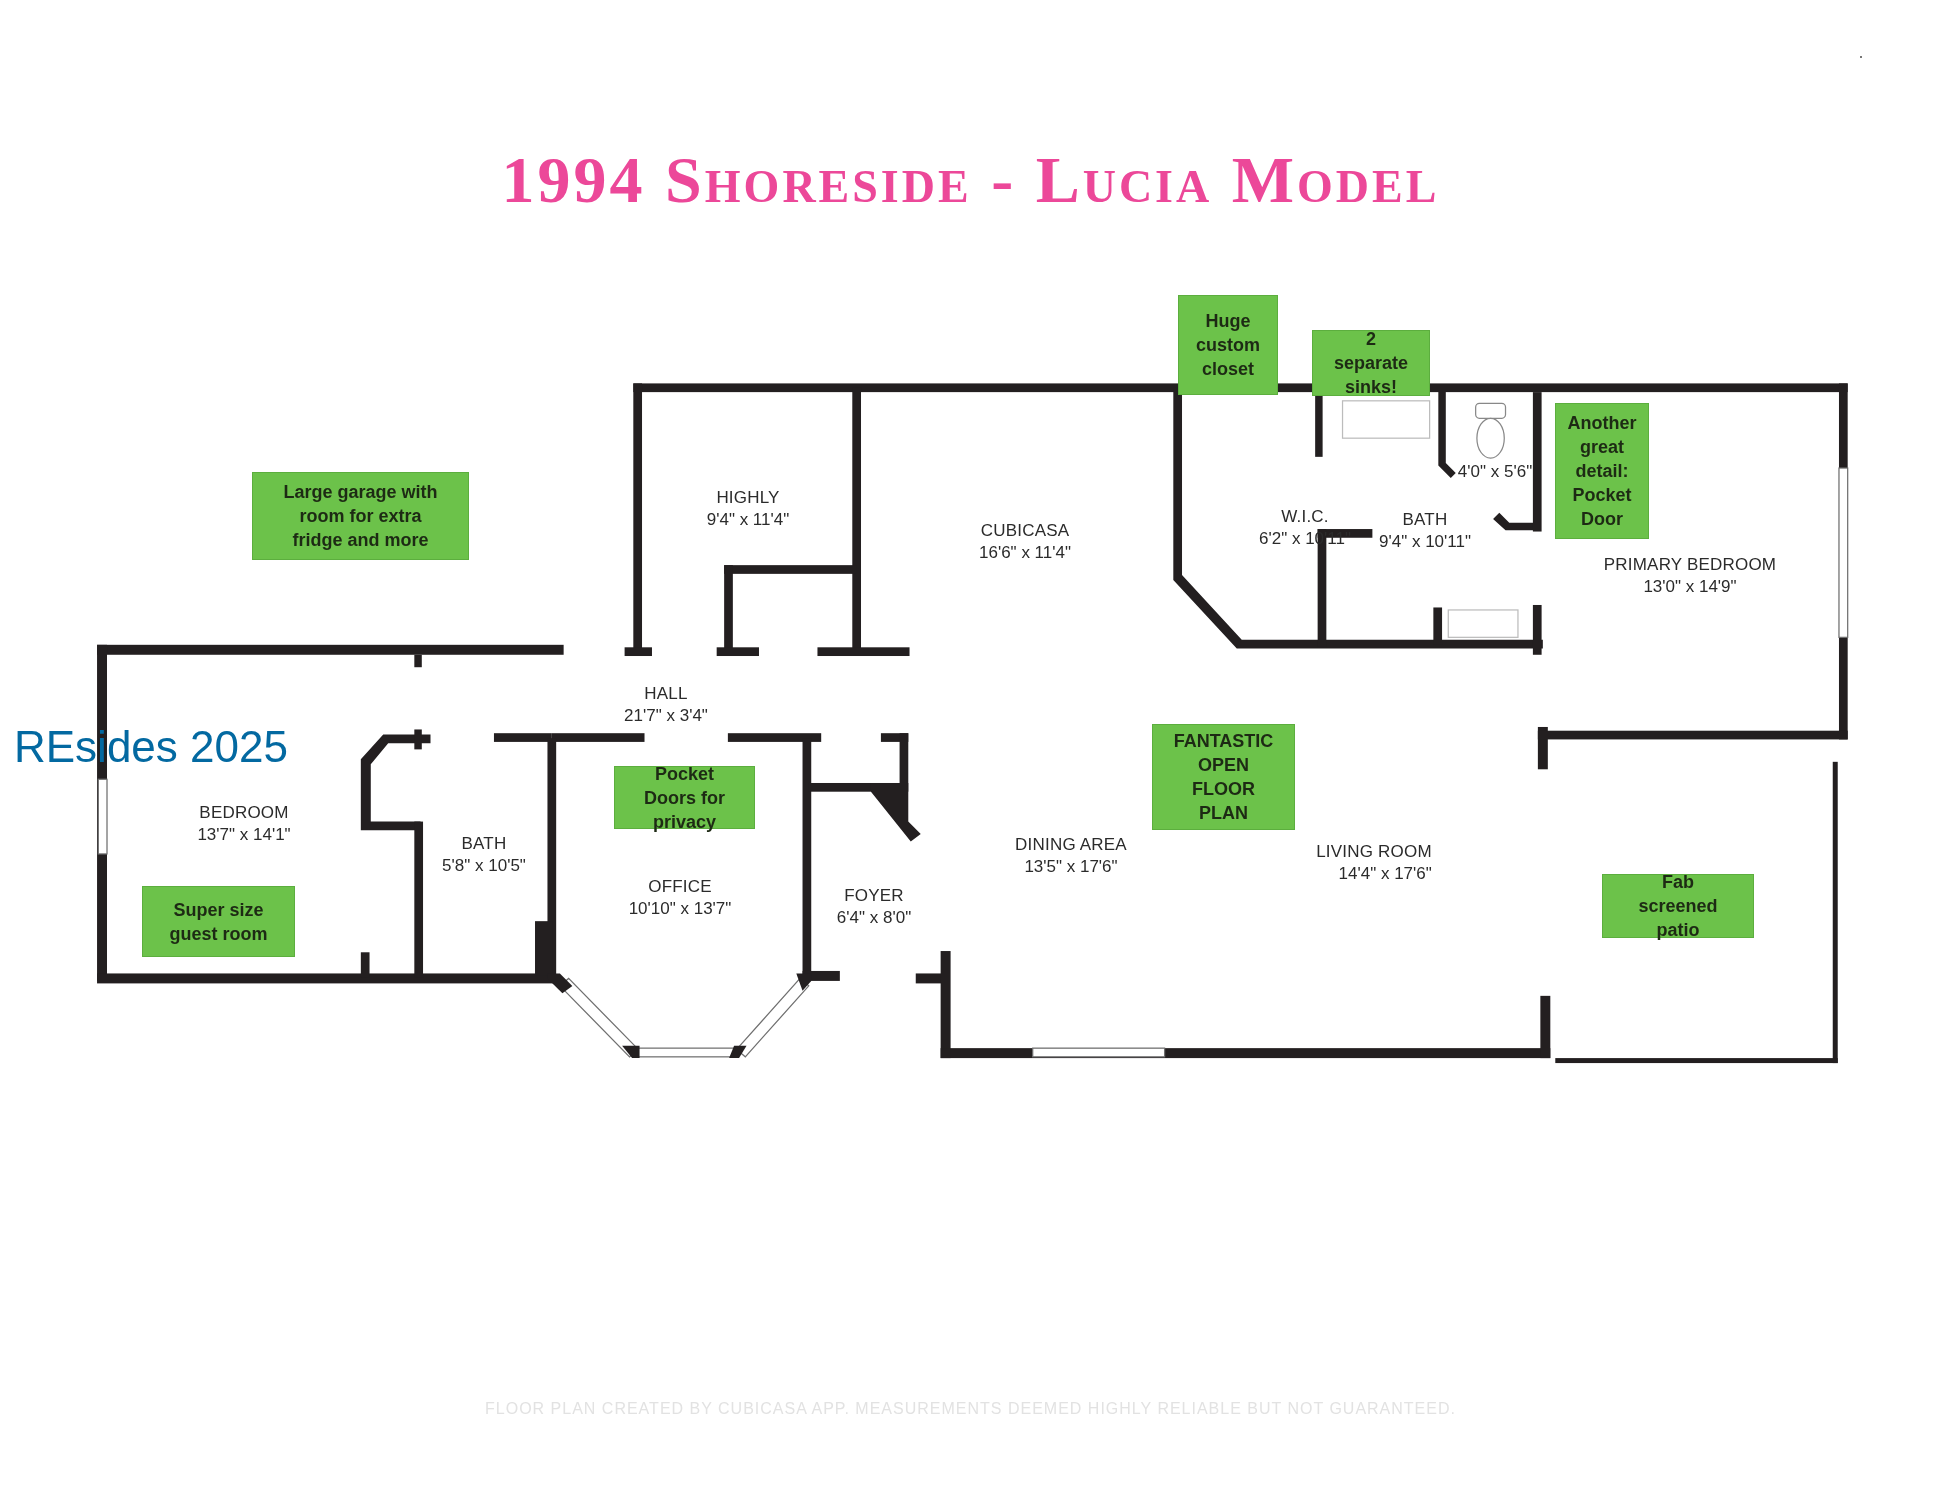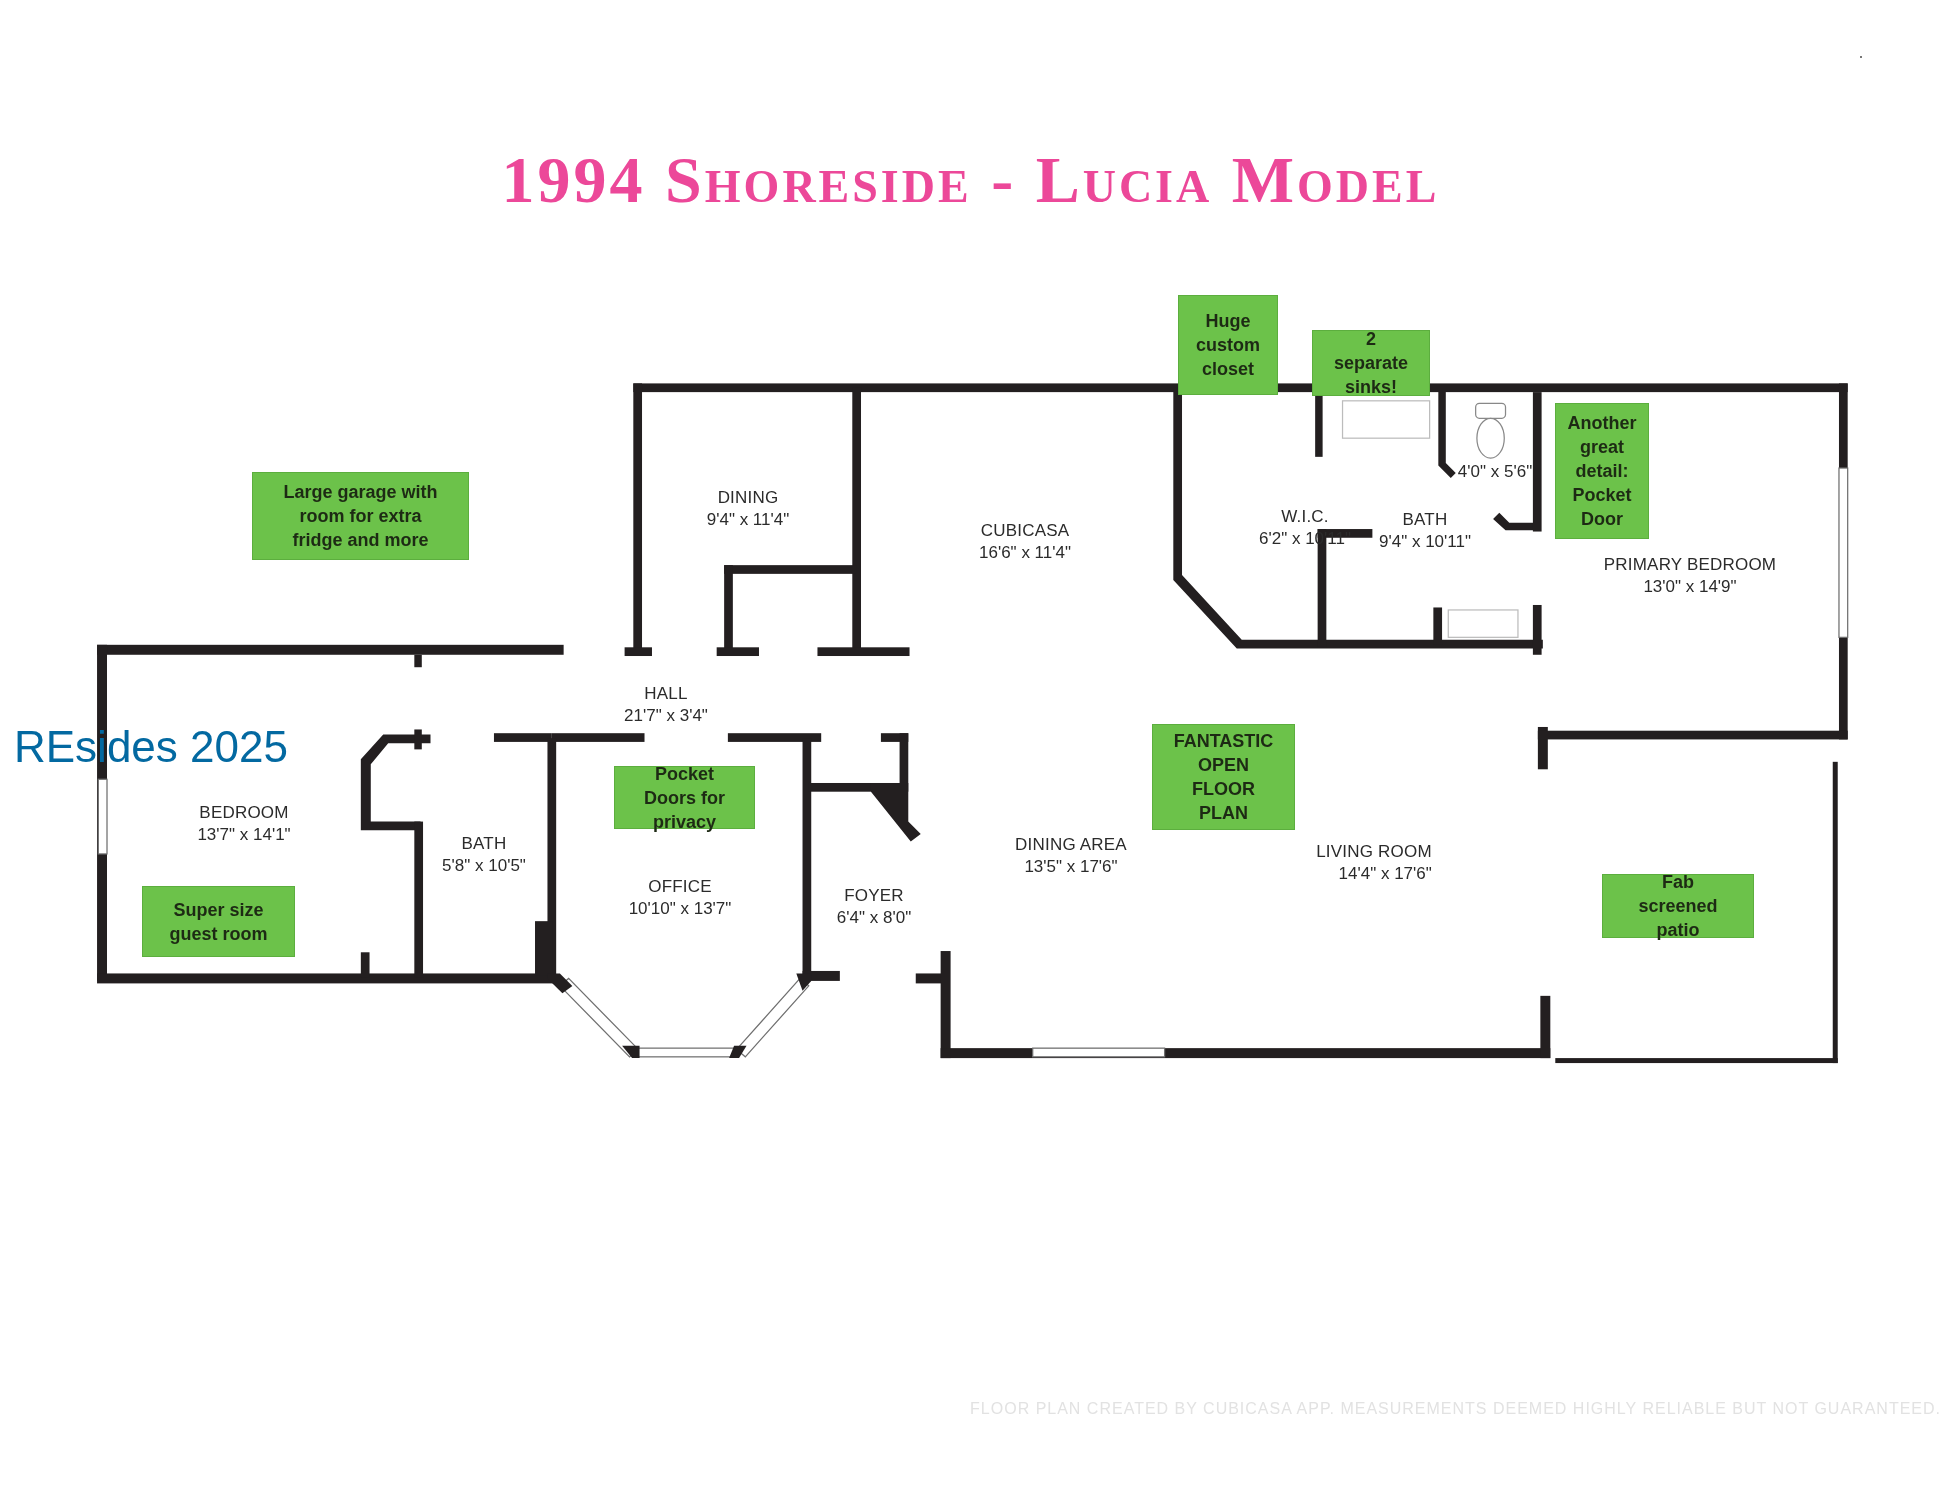--- a/index.html
+++ b/index.html
@@ -12,21 +12,21 @@
   }
   .label { position: absolute; text-align: center; color: #2b2b2b; font-size: 17px; line-height: 22px; transform: translateX(-50%); white-space: nowrap; }
   .label .name { display: block; letter-spacing: 0.2px; }
   .label .dims { display: block; }
   .note {
     position: absolute; background: #6cc24a; color: #1d2a14; font-weight: bold;
     font-size: 18px; line-height: 24px; text-align: center; display: flex; align-items: center; justify-content: center;
     box-sizing: border-box; padding: 4px 20px; border: 1px solid #5cae3e;
   }
   .watermark { position: absolute; left: 14px; top: 722px; font-size: 44px; color: #0369a1; letter-spacing: 0px; }
-  .footer { position: absolute; left: 0; width: 1941px; top: 1400px; text-align: right; font-size: 16px; color: #e2e2e2; letter-spacing: 1px; }
+  .footer { position: absolute; left: 0; width: 1941px; top: 1400px; text-align: center; font-size: 16px; color: #e2e2e2; letter-spacing: 1px; }
   .dot { position: absolute; width: 2px; height: 2px; background: #777; }
 </style>
 </head>
 <body>
 
 <div class="title">1994 Shoreside - Lucia Model</div>
 
 <svg class="canvas" viewBox="0 0 1560 1205" width="1941" height="1500" preserveAspectRatio="none" xmlns="http://www.w3.org/2000/svg">
   <g fill="#231f20" stroke="none">
 
@@ -108,21 +108,21 @@
 
   <g fill="none" stroke="#bcbcbc" stroke-width="1">
     <rect x="1079" y="322" width="70" height="30"></rect>
     <rect x="1164" y="490" width="56" height="22"></rect>
     <rect x="1186" y="324" width="24" height="12" rx="3" stroke="#888"></rect>
     <ellipse cx="1198" cy="352" rx="11" ry="16" stroke="#888"></ellipse>
   </g>
 </svg>
 
 <div class="label" style="left:748px; top:487px;">
-  <span class="name">DINING</span>
+  <span class="name">HIGHLY</span>
   <span class="dims">9'4" x 11'4"</span>
 </div>
 <div class="label" style="left:1025px; top:520px;">
   <span class="name">CUBICASA</span>
   <span class="dims">16'6" x 11'4"</span>
 </div>
 <div class="label" style="left:1305px; top:506px;">
   <span class="name">W.I.C.</span>
   <span class="dims">6'2" x 10'11"</span>
 </div>

